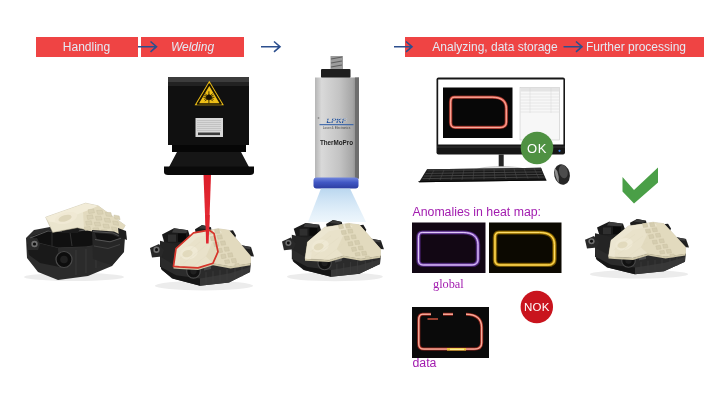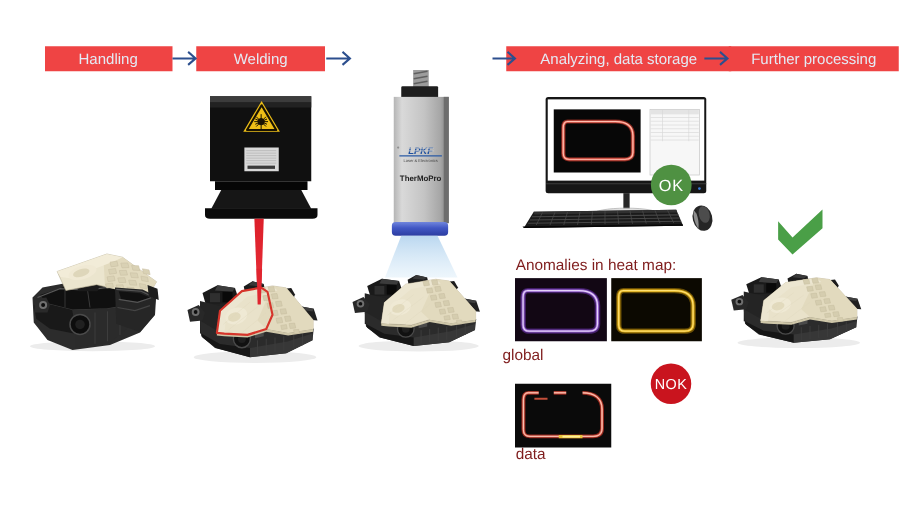--- a/index.html
+++ b/index.html
@@ -1,32 +1,32 @@
 <!DOCTYPE html>
 <html><head>
 <meta charset="utf-8">
 <style>
   html,body{margin:0;padding:0;background:#fff;}
   #stage{position:relative;width:727px;height:406px;background:#fff;overflow:hidden;
          font-family:"Liberation Sans", sans-serif;transform:translateZ(0);}
   .pbox{position:absolute;top:37px;height:19.5px;background:#ef4444;color:#e4eaf4;
         display:flex;align-items:center;justify-content:center;
         font-size:12px;}
-  .lab{position:absolute;color:#7f1d1d;font-size:12.3px;}
+  .lab{position:absolute;color:#a21caf;font-size:12.3px;}
 </style>
 </head>
 <body>
 <div id="stage">
   <div class="pbox" style="left:35.5px;width:102px;">Handling</div>
-  <div class="pbox" style="left:157px;width:103px;">Welding</div>
+  <div class="pbox" style="left:141px;width:103px;font-style:italic;">Welding</div>
   <div class="pbox" style="left:405px;width:180px;">Analyzing, data storage</div>
-  <div class="pbox" style="left:583px;width:136px;">Further processing</div>
+  <div class="pbox" style="left:568px;width:136px;">Further processing</div>
 
   <div class="lab" style="left:412.5px;top:204.5px;">Anomalies in heat map:</div>
-  <div class="lab" style="left:402px;top:277px;">global</div>
+  <div class="lab" style="left:433px;top:277px;font-family:Liberation Serif, serif;">global</div>
   <div class="lab" style="left:412.5px;top:355.5px;">data</div>
 
   <svg id="gfx" width="727" height="406" viewBox="0 0 727 406" style="position:absolute;left:0;top:0;">
     <defs>
 
       <path id="seam" d="M7,3 L40,3 C47.5,3 52,6.5 52,13.5 L52,26 C52,29.5 50.2,31 46.5,31 L8,31 C5,31 4,29.5 4,26.5 L4,7.5 C4,4.5 5,3 7,3 Z"></path>
       <linearGradient id="camBody" x1="0" y1="0" x2="1" y2="0">
         <stop offset="0" stop-color="#b5b5b5"></stop>
         <stop offset="0.15" stop-color="#d9d9d9"></stop>
         <stop offset="0.55" stop-color="#c4c4c4"></stop>

